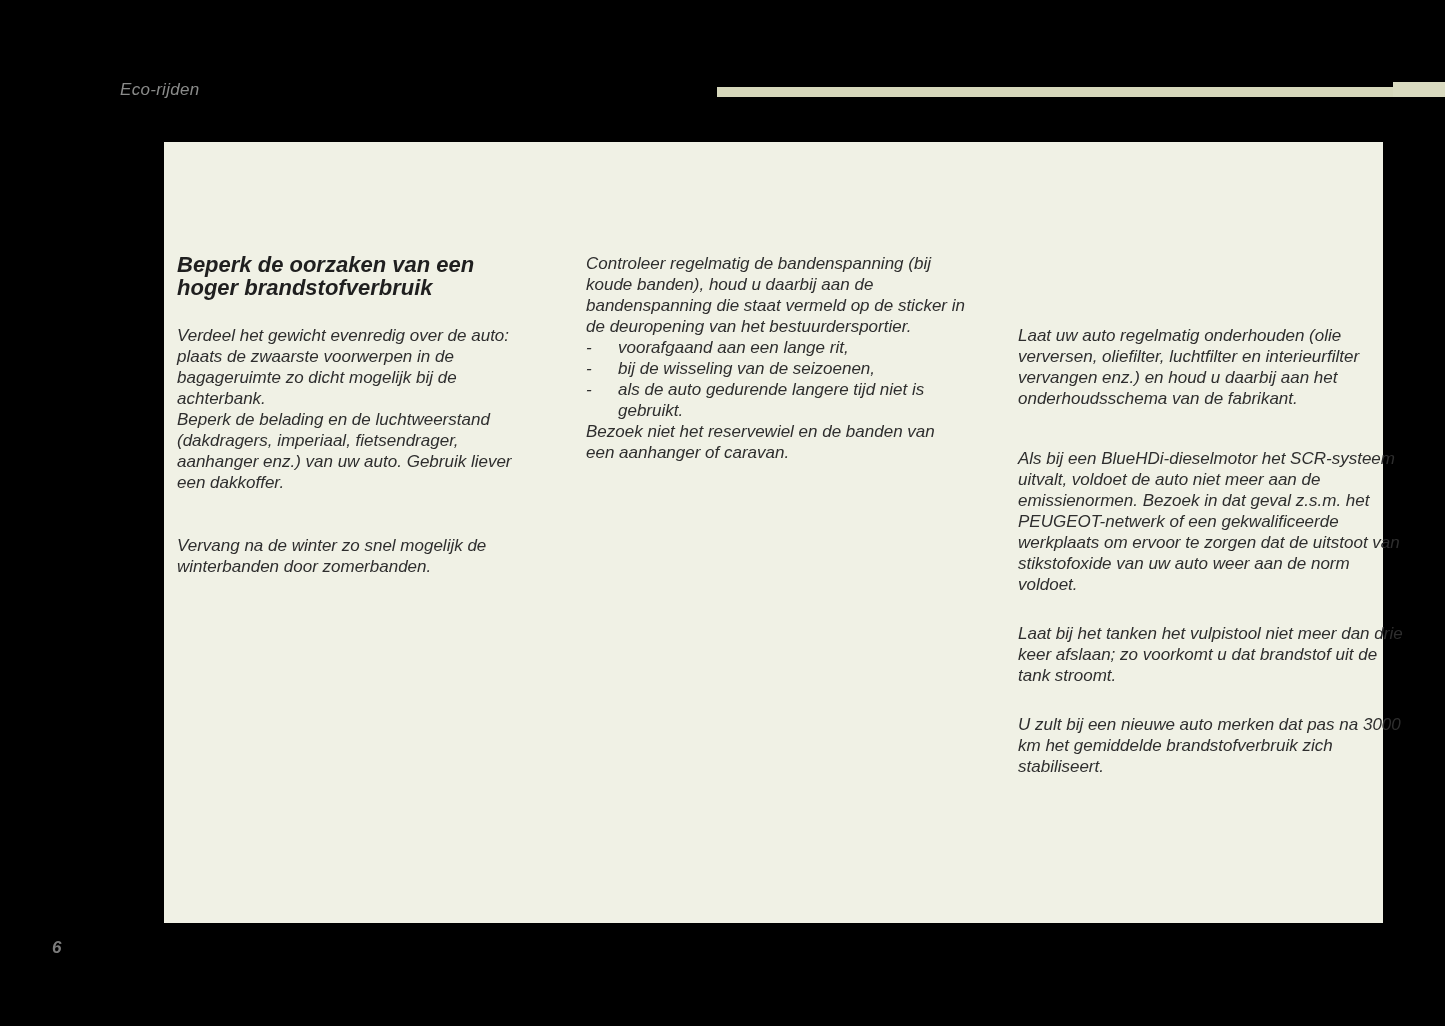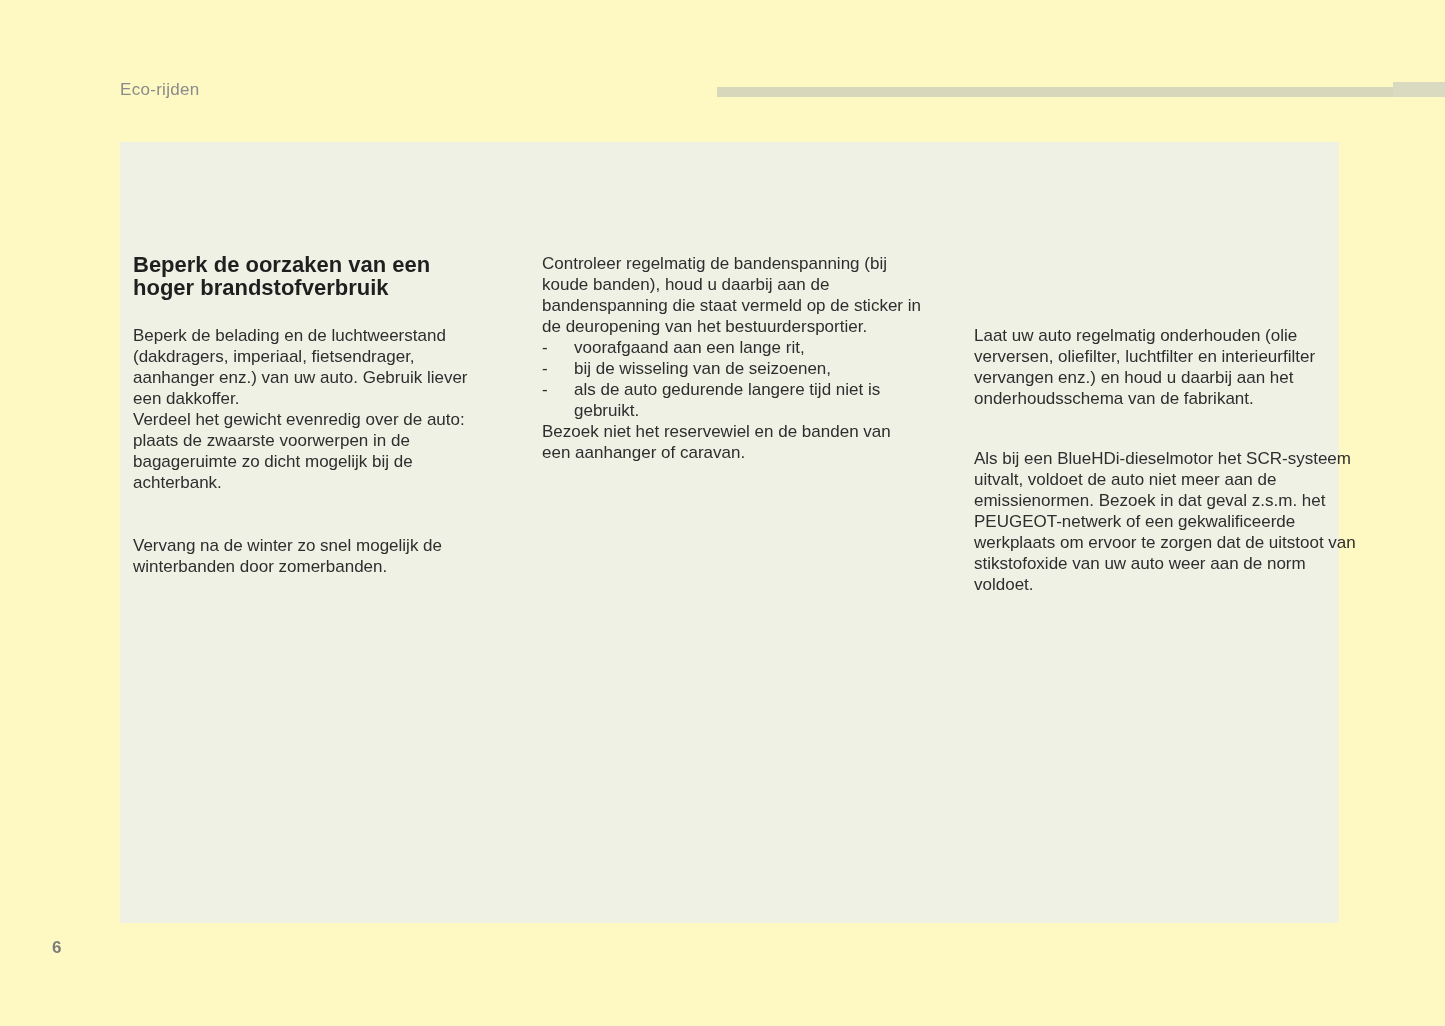--- a/index.html
+++ b/index.html
@@ -5,22 +5,23 @@
   html, body {
     margin: 0;
     padding: 0;
     background: #ffffff;
     font-family: "Liberation Sans", sans-serif;
   }
   .page {
     position: relative;
     width: 1445px;
     height: 1026px;
-    background: #fef9c3;
+    background: #000000;
     overflow: hidden;
+    font-style: italic;
   }
   .page-title {
     position: absolute;
     left: 120px;
     top: 80px;
     font-size: 17px;
     line-height: 20px;
     color: #8a8b8a;
     letter-spacing: 0.3px;
   }
@@ -89,27 +90,27 @@
 </head>
 <body>
 
 <div class="page">
 
   <div class="page-title">Eco-rijden</div>
 
   <div class="accent-bar" style="background-color: rgb(214, 215, 187);"></div>
   <div class="accent-bar-cap" style="background-color: rgb(217, 218, 192);"></div>
 
-  <div class="content-panel" style="background-color: rgb(240, 241, 229);">
+  <div class="content-panel" style="background-color: rgb(240, 241, 229); margin-left: 44px;">
 
     <div class="col col-1">
       <h2 class="col-heading">Beperk de oorzaken van een hoger brandstofverbruik</h2>
       <div class="col-body">
+        <p>Verdeel het gewicht evenredig over de auto: plaats de zwaarste voorwerpen in de bagageruimte zo dicht mogelijk bij de achterbank.</p>
         <p>Beperk de belading en de luchtweerstand (dakdragers, imperiaal, fietsendrager, aanhanger enz.) van uw auto. Gebruik liever een dakkoffer.</p>
-        <p>Verdeel het gewicht evenredig over de auto: plaats de zwaarste voorwerpen in de bagageruimte zo dicht mogelijk bij de achterbank.</p>
         <p class="gap-lg">Vervang na de winter zo snel mogelijk de winterbanden door zomerbanden.</p>
       </div>
     </div>
 
     <div class="col col-2">
       <div class="col-body">
         <p>Controleer regelmatig de bandenspanning (bij koude banden), houd u daarbij aan de bandenspanning die staat vermeld op de sticker in de deuropening van het bestuurdersportier.</p>
         <div class="dash-list">
           <div class="dash-item">
             <span class="dash-marker">-</span>
@@ -126,20 +127,22 @@
         </div>
         <p>Bezoek niet het reservewiel en de banden van een aanhanger of caravan.</p>
       </div>
     </div>
 
     <div class="col col-3">
       <h2 class="col-heading"></h2>
       <div class="col-body">
         <p>Laat uw auto regelmatig onderhouden (olie verversen, oliefilter, luchtfilter en interieurfilter vervangen enz.) en houd u daarbij aan het onderhoudsschema van de fabrikant.</p>
         <p class="gap-xl">Als bij een BlueHDi-dieselmotor het SCR-systeem uitvalt, voldoet de auto niet meer aan de emissienormen. Bezoek in dat geval z.s.m. het PEUGEOT-netwerk of een gekwalificeerde werkplaats om ervoor te zorgen dat de uitstoot van stikstofoxide van uw auto weer aan de norm voldoet.</p>
+        <p class="gap-md">Laat bij het tanken het vulpistool niet meer dan drie keer afslaan; zo voorkomt u dat brandstof uit de tank stroomt.</p>
+        <p class="gap-md">U zult bij een nieuwe auto merken dat pas na 3000 km het gemiddelde brandstofverbruik zich stabiliseert.</p>
       </div>
     </div>
 
   </div>
 
   <div class="page-number">6</div>
 
 </div>
 
 </body></html>

